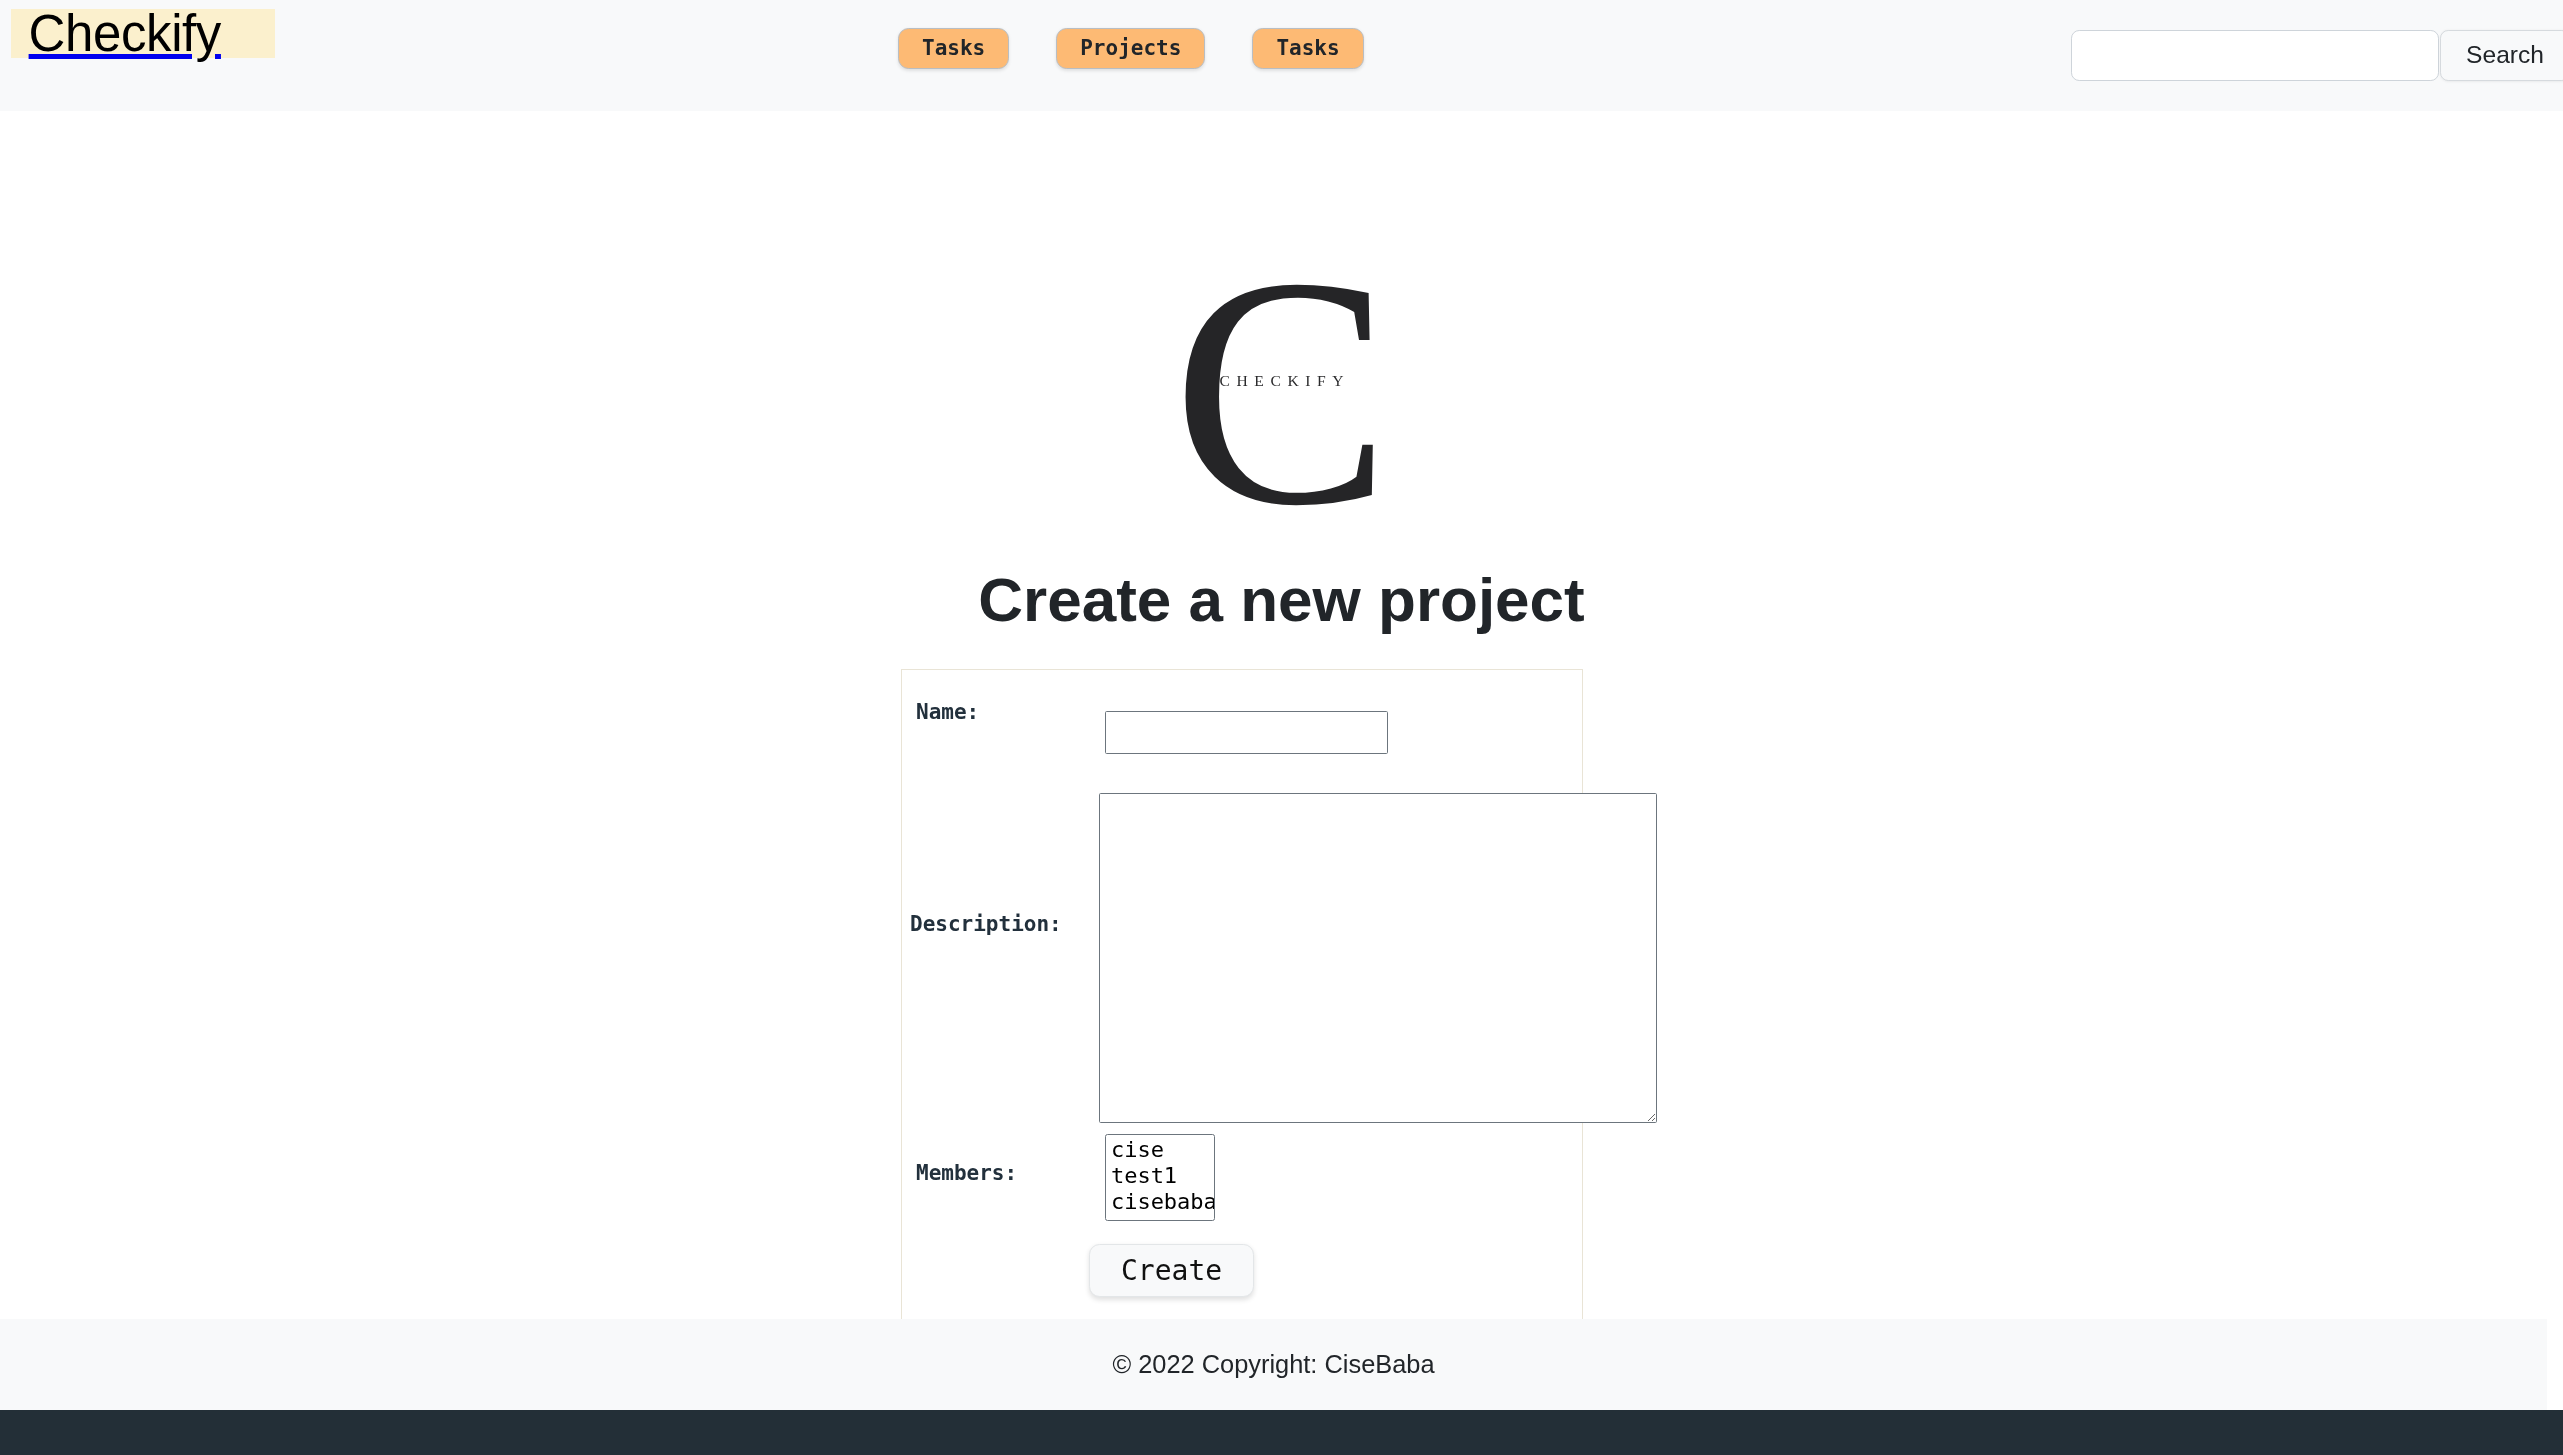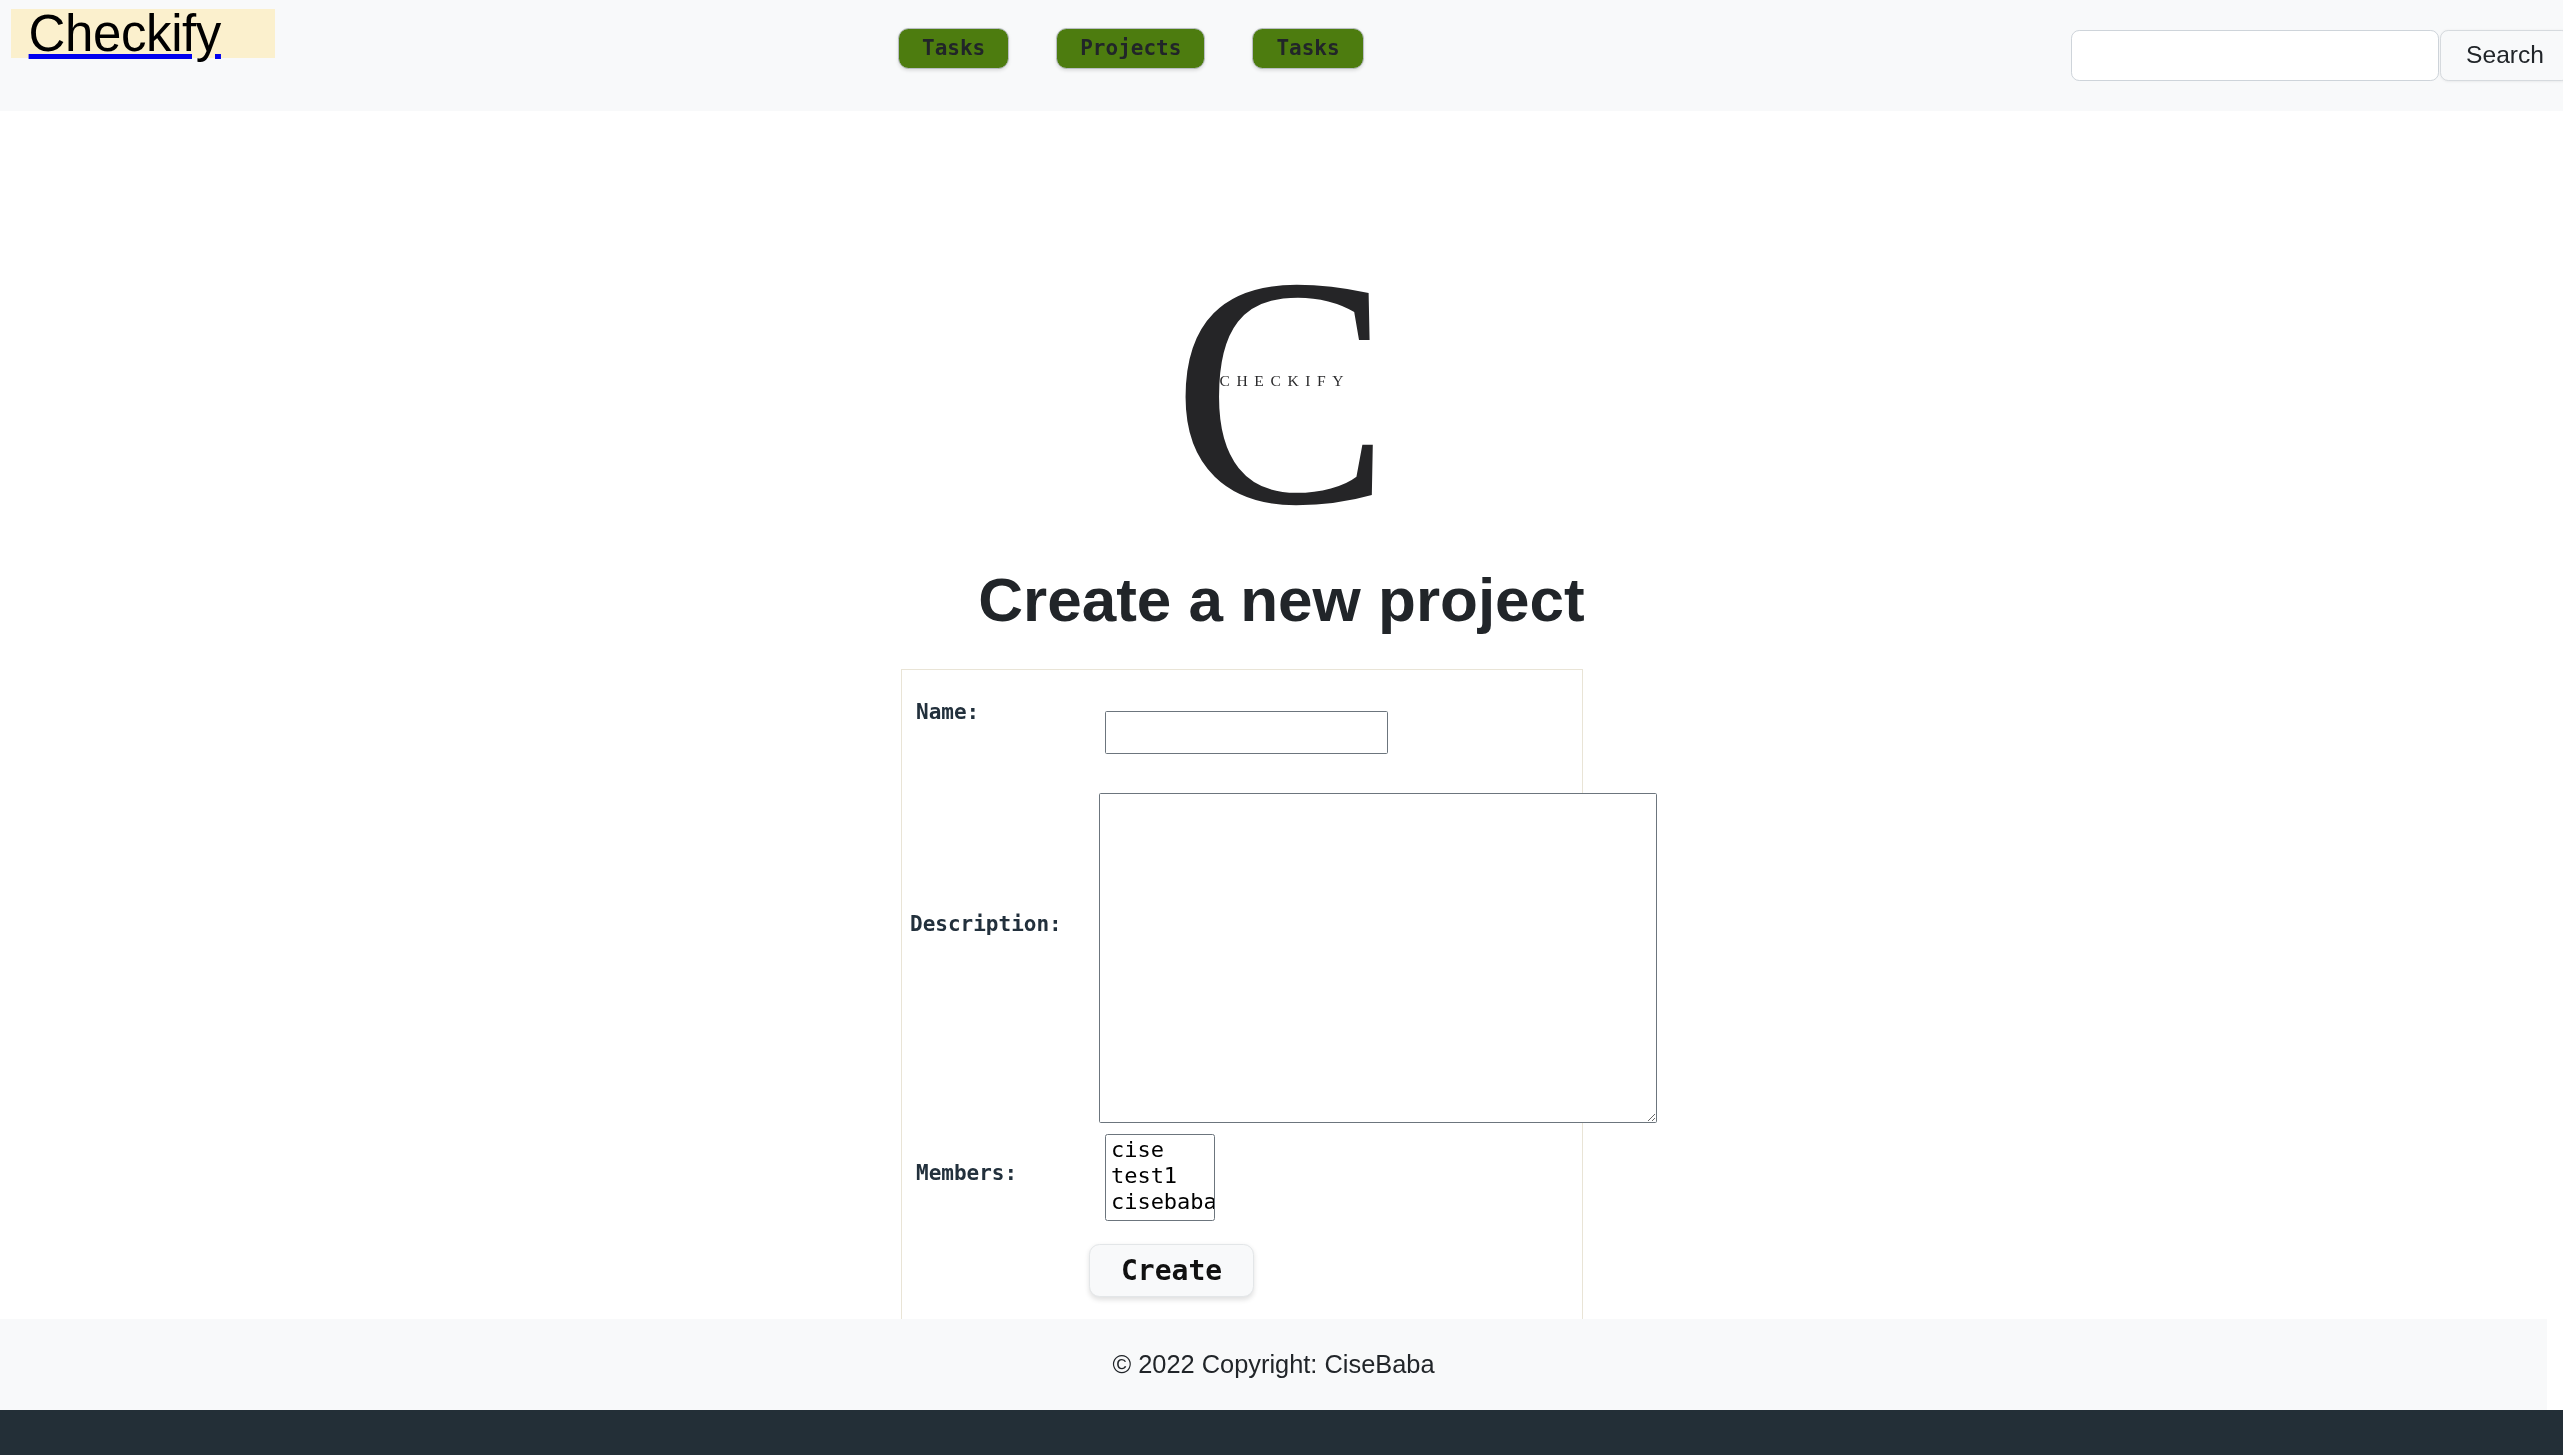--- a/index.html
+++ b/index.html
@@ -42,21 +42,21 @@
     position: absolute;
     left: 898px; top: 28px;
     display: flex;
     gap: 47px;
   }
   .nav-btn {
     font-family: "DejaVu Sans Mono", monospace;
     font-size: 21px;
     font-weight: bold;
     color: #212529;
-    background: #4d7c0f;
+    background: #fdba74;
     border: 0.8px solid #b9bec3;
     border-radius: 10.6px;
     padding: 9px 23px;
     box-shadow: 0 1.6px 3.3px rgba(0,0,0,0.10);
     cursor: pointer;
     line-height: 1;
     white-space: nowrap;
   }
 
   .search-group {
@@ -235,21 +235,20 @@
     border: 0.8px solid #e3e6e8;
     border-radius: 10.6px;
     box-shadow: 0 2.5px 5.7px rgba(0,0,0,0.12);
     font-family: "DejaVu Sans Mono", monospace;
     font-size: 28px;
     color: #111;
     padding: 11.5px 31px;
     cursor: pointer;
     line-height: 1;
     white-space: nowrap;
-    font-weight: bold;
   }
 
   
   .site-footer {
     position: absolute;
     left: 0; right: 16px;
     top: 1319px;
     height: 91px;
     background: #f8f9fa;
     display: flex;

